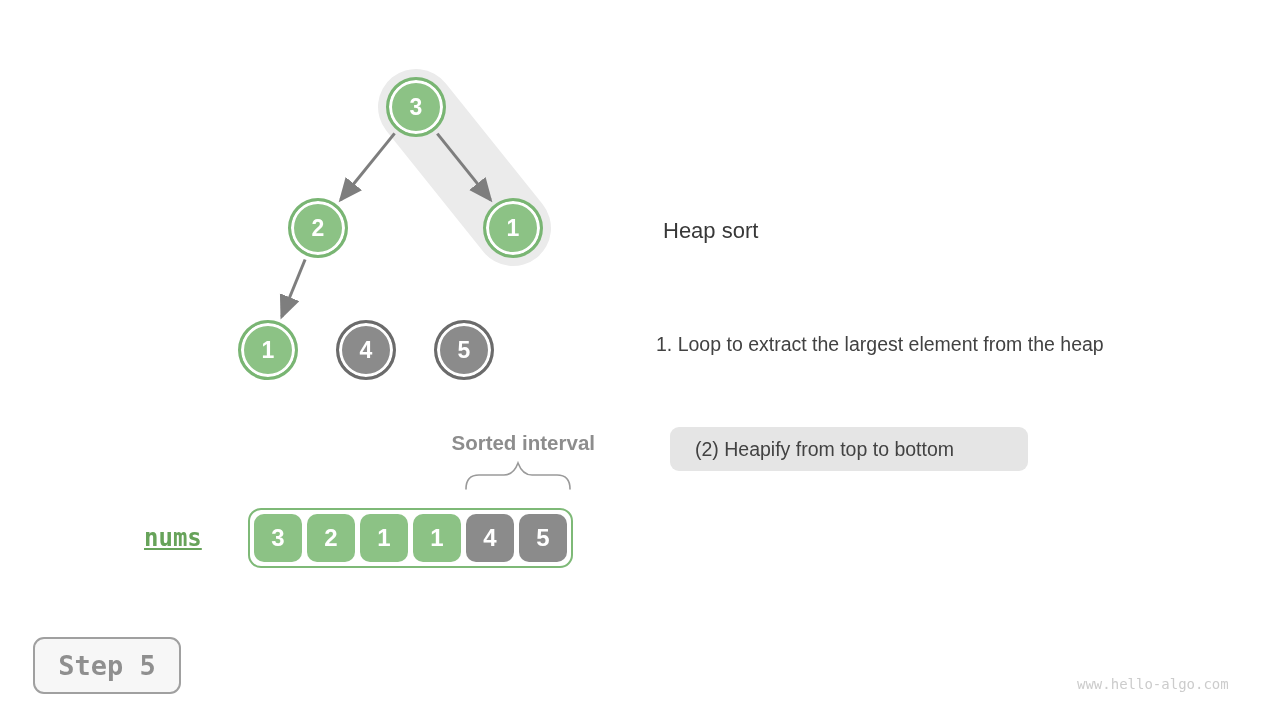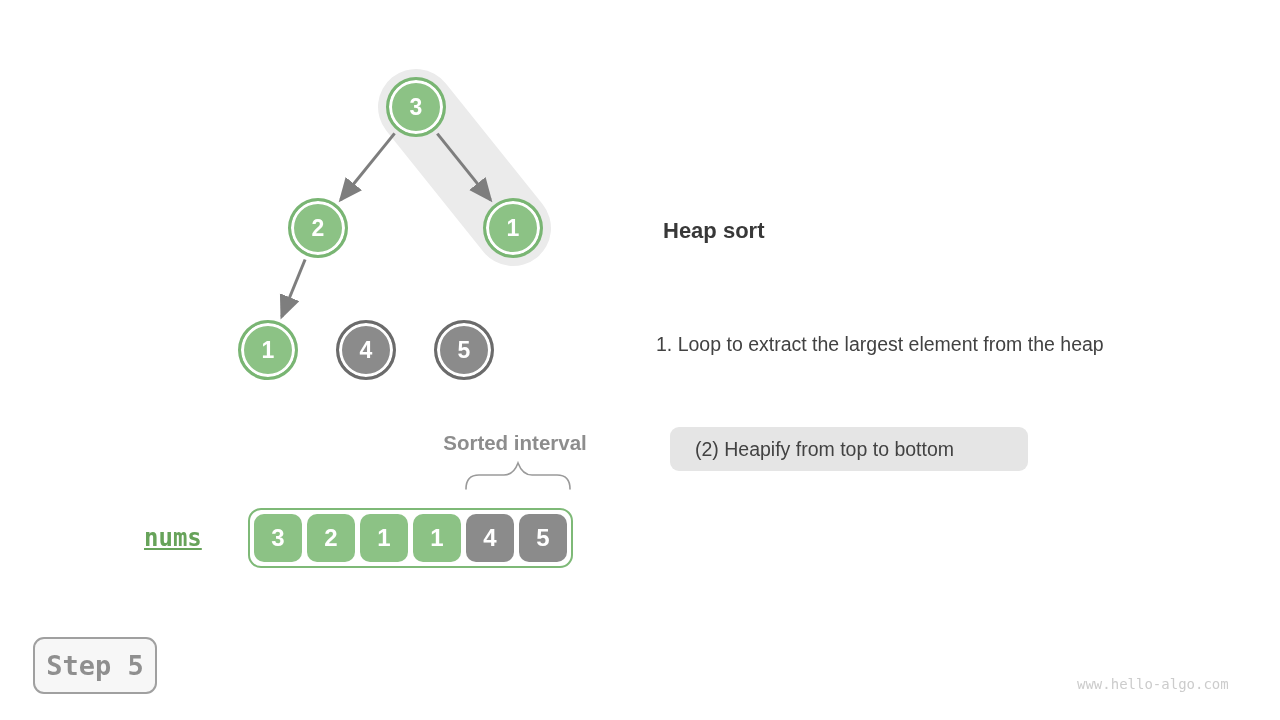--- a/index.html
+++ b/index.html
@@ -21,38 +21,38 @@
     box-shadow:inset 0 0 0 3px #ffffff;
     background:#8CC285;
     display:flex;align-items:center;justify-content:center;
     color:#ffffff;font-size:23px;font-weight:bold;
   }
   .node[data-state="sorted"]{background:#8B8B8B;border-color:#6B6B6B;}
 
   
   .panel-title{
     position:absolute;left:663px;top:218px;
-    font-size:22px;font-weight:bold;color:#383838;
+    font-size:22px;font-weight:normal;color:#383838;
   }
   .step-line{
     position:absolute;
     font-size:19.5px;color:#424242;white-space:nowrap;
   }
   .step-highlight{
     position:absolute;left:670px;top:427px;
     width:358px;height:44px;box-sizing:border-box;
     background:#E5E5E5;border-radius:9px;
     padding-left:25px;
     font-size:19.5px;color:#424242;line-height:44px;white-space:nowrap;
   }
 
   
   .sorted-label{
     position:absolute;left:435px;top:431px;width:160px;
-    text-align:center;font-size:20.5px;font-weight:bold;color:#8D8D8D;
+    text-align:right;font-size:20.5px;font-weight:bold;color:#8D8D8D;
     white-space:nowrap;
   }
   .nums-label{
     position:absolute;left:144px;top:522px;
     font-family:"DejaVu Sans Mono",monospace;
     font-size:24px;font-weight:bold;color:#67A35A;line-height:32px;text-decoration:underline;
   }
   .array{
     position:absolute;left:248px;top:508px;z-index:2;
     display:flex;gap:5px;padding:4px;
@@ -63,21 +63,21 @@
     width:48px;height:48px;border-radius:10px;
     background:#8CC285;
     display:flex;align-items:center;justify-content:center;
     color:#ffffff;font-size:24px;font-weight:bold;
   }
   .cell[data-state="sorted"]{background:#8B8B8B;}
 
   
   .step-box{
     position:absolute;left:33px;top:637px;
-    width:124px;height:57px;box-sizing:border-box;
+    width:148px;height:57px;box-sizing:border-box;
     background:#F7F7F7;border:2px solid #A0A0A0;border-radius:11px;
     display:flex;align-items:center;justify-content:center;
     font-family:"DejaVu Sans Mono",monospace;
     font-size:27px;font-weight:bold;color:#8F8F8F;
   }
   .watermark{
     position:absolute;left:1077px;top:676px;
     font-family:"DejaVu Sans Mono",monospace;
     font-size:14px;color:#CCCCCC;white-space:nowrap;
   }

